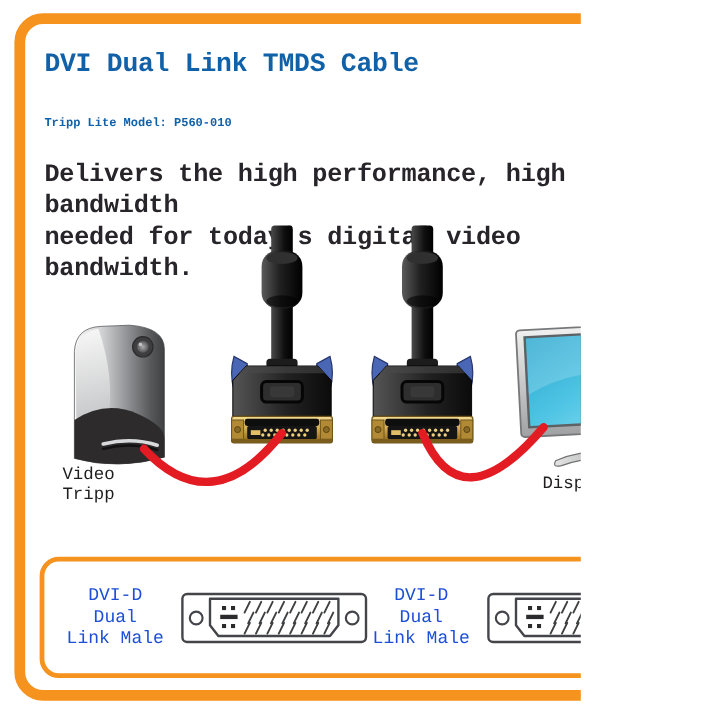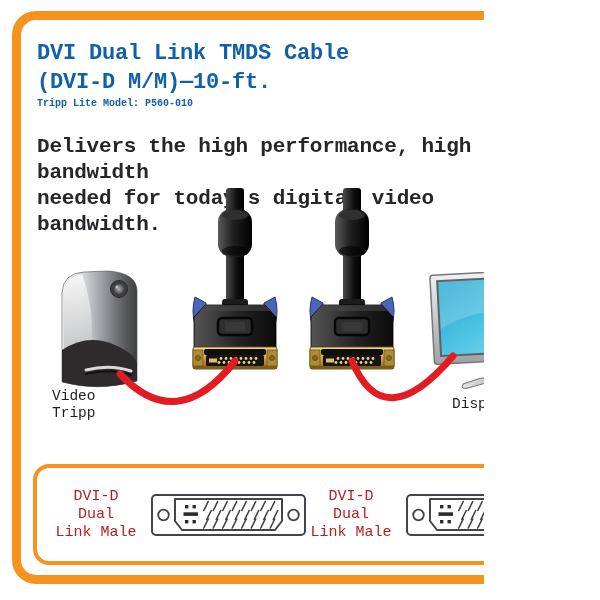--- a/index.html
+++ b/index.html
@@ -41,34 +41,33 @@
   .lbl-source{left:52px;top:388px;width:90px;}
   .lbl-display{left:452px;top:396px;width:90px;}
   .panel{
     position:absolute;left:33px;top:464px;width:531px;height:101px;
     border:4px solid var(--orange);border-radius:16px;
     display:flex;align-items:center;justify-content:space-between;
     padding:0 15px;
   }
   .pair{display:flex;align-items:center;gap:10px;}
   .plabel{
-    width:88px;text-align:center;color:#b91c1c;font-size:15px;line-height:18px;
+    width:88px;text-align:center;color:#1d4ed8;font-size:15px;line-height:18px;
   }
   .plabel span{display:block;}
   .face{display:block;}
 </style>
 </head>
 <body>
 
 <div class="page">
   <div class="frame"></div>
 
   <h1 class="title">
     <span>DVI Dual Link TMDS Cable</span>
-    <span>(DVI-D M/M)—10-ft.</span>
   </h1>
 
   <div class="model">Tripp Lite Model: P560-010</div>
 
   <p class="desc">
     <span>Delivers the high performance, high bandwidth</span>
     <span>needed for today's digital video bandwidth.</span>
   </p>
 
   <svg class="illo" width="600" height="230" viewBox="0 0 600 230">

